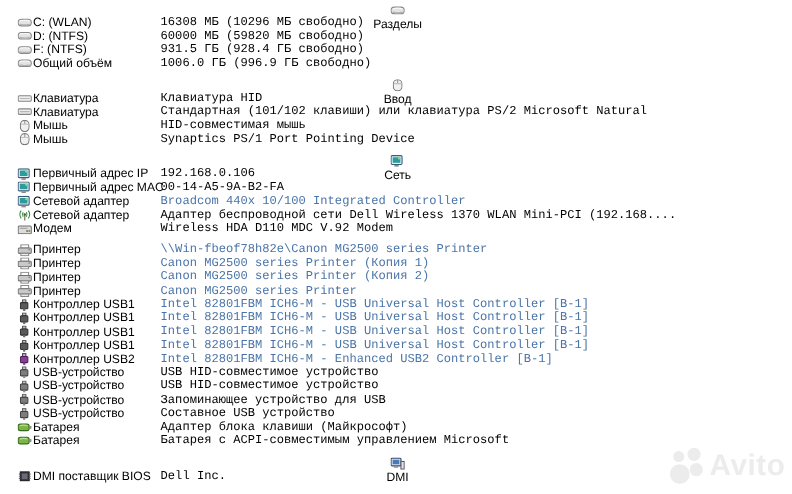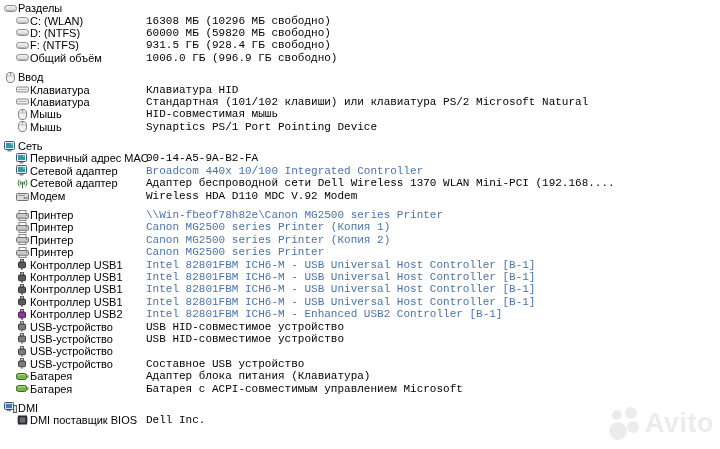--- a/index.html
+++ b/index.html
@@ -1,21 +1,21 @@
 <!DOCTYPE html>
 <html><head>
 <meta charset="utf-8">
 <style>
   * { margin:0; padding:0; box-sizing:border-box; }
   html,body { width:720px; height:449px; background:#ffffff; overflow:hidden;
     font-family:"Liberation Sans", sans-serif; font-size:11px; color:#000; }
   #report { position:relative; padding-top:2px; padding-left:2px; }
   .section { margin-bottom:7px; }
   .row { position:relative; height:12.4px; display:flex; align-items:center; white-space:nowrap; }
-  .sec-header { padding-left:1px; }
+  .sec-header { padding-left:1px;flex-direction:column; }
   .item { padding-left:13px; }
   .icon { display:inline-flex; align-items:center; justify-content:center;
     width:14px; height:12px; margin-right:1px; flex:0 0 14px; }
   .lbl { color:#000; }
   .val { position:absolute; left:144px; top:0; height:12.4px; display:flex; align-items:center; color:#000;font-family:Liberation Mono, monospace; }
   .val.link { cursor:pointer; }
   #watermark { position:absolute; right:6px; bottom:8px; display:flex; align-items:center; }
   #wm-text { font-weight:bold; font-size:27px; letter-spacing:0.5px; color:#ececec;
     font-family:"Liberation Sans", sans-serif; }
   svg { display:block; }
@@ -148,20 +148,32 @@
       </div>
       <div class="row item">
         <span class="icon">
           <svg width="12" height="11" viewBox="0 0 12 11">
             <rect x="0.5" y="0.5" width="10" height="8" rx="1" fill="#dfeef8" stroke="#3a5a7a"></rect>
             <rect x="2" y="2" width="7" height="5" fill="#2f9b98"></rect>
             <circle cx="7.8" cy="3" r="1" fill="#8be08b"></circle>
             <rect x="3.5" y="9" width="4" height="1.5" fill="#8a8a8a"></rect>
           </svg>
         </span>
+        <span class="lbl">Первичный адрес IP</span>
+        <span class="val">192.168.0.106</span>
+      </div>
+      <div class="row item">
+        <span class="icon">
+          <svg width="12" height="11" viewBox="0 0 12 11">
+            <rect x="0.5" y="0.5" width="10" height="8" rx="1" fill="#dfeef8" stroke="#3a5a7a"></rect>
+            <rect x="2" y="2" width="7" height="5" fill="#2f9b98"></rect>
+            <circle cx="7.8" cy="3" r="1" fill="#8be08b"></circle>
+            <rect x="3.5" y="9" width="4" height="1.5" fill="#8a8a8a"></rect>
+          </svg>
+        </span>
         <span class="lbl">Первичный адрес MAC</span>
         <span class="val">00-14-A5-9A-B2-FA</span>
       </div>
       <div class="row item">
         <span class="icon">
           <svg width="12" height="11" viewBox="0 0 12 11">
             <rect x="0.5" y="0.5" width="10" height="8" rx="1" fill="#dfeef8" stroke="#3a5a7a"></rect>
             <rect x="2" y="2" width="7" height="5" fill="#2f9b98"></rect>
             <circle cx="7.8" cy="3" r="1" fill="#8be08b"></circle>
             <rect x="3.5" y="9" width="4" height="1.5" fill="#8a8a8a"></rect>
@@ -325,20 +337,21 @@
       </div>
       <div class="row item">
         <span class="icon">
           <svg width="8" height="11" viewBox="0 0 8 11">
             <rect x="2.5" y="0.5" width="3" height="2.6" fill="#c8c8c8" stroke="#666666"></rect>
             <rect x="0.5" y="3.1" width="7" height="5.6" rx="1" fill="#7d7d7d" stroke="#3d3d3d"></rect>
             <rect x="3" y="8.7" width="2" height="2" fill="#8a8a8a"></rect>
           </svg>
         </span>
         <span class="lbl">USB-устройство</span>
+        <span class="val">Запоминающее устройство для USB</span>
       </div>
       <div class="row item">
         <span class="icon">
           <svg width="8" height="11" viewBox="0 0 8 11">
             <rect x="2.5" y="0.5" width="3" height="2.6" fill="#c8c8c8" stroke="#666666"></rect>
             <rect x="0.5" y="3.1" width="7" height="5.6" rx="1" fill="#7d7d7d" stroke="#3d3d3d"></rect>
             <rect x="3" y="8.7" width="2" height="2" fill="#8a8a8a"></rect>
           </svg>
         </span>
         <span class="lbl">USB-устройство</span>
@@ -346,21 +359,21 @@
       </div>
       <div class="row item">
         <span class="icon">
           <svg width="13" height="9" viewBox="0 0 13 9">
             <rect x="0.5" y="1.5" width="10" height="6" rx="2" fill="#7ab648" stroke="#3a6a1f"></rect>
             <path d="M2 3 Q5.5 2 9 3" fill="none" stroke="#b8e090"></path>
             <rect x="10.8" y="3.2" width="1.8" height="2.6" fill="#8a8a8a"></rect>
           </svg>
         </span>
         <span class="lbl">Батарея</span>
-        <span class="val">Адаптер блока питания (Клавиатура)</span>
+        <span class="val">Адаптер блока клавиши (Майкрософт)</span>
       </div>
       <div class="row item">
         <span class="icon">
           <svg width="13" height="9" viewBox="0 0 13 9">
             <rect x="0.5" y="1.5" width="10" height="6" rx="2" fill="#7ab648" stroke="#3a6a1f"></rect>
             <path d="M2 3 Q5.5 2 9 3" fill="none" stroke="#b8e090"></path>
             <rect x="10.8" y="3.2" width="1.8" height="2.6" fill="#8a8a8a"></rect>
           </svg>
         </span>
         <span class="lbl">Батарея</span>

